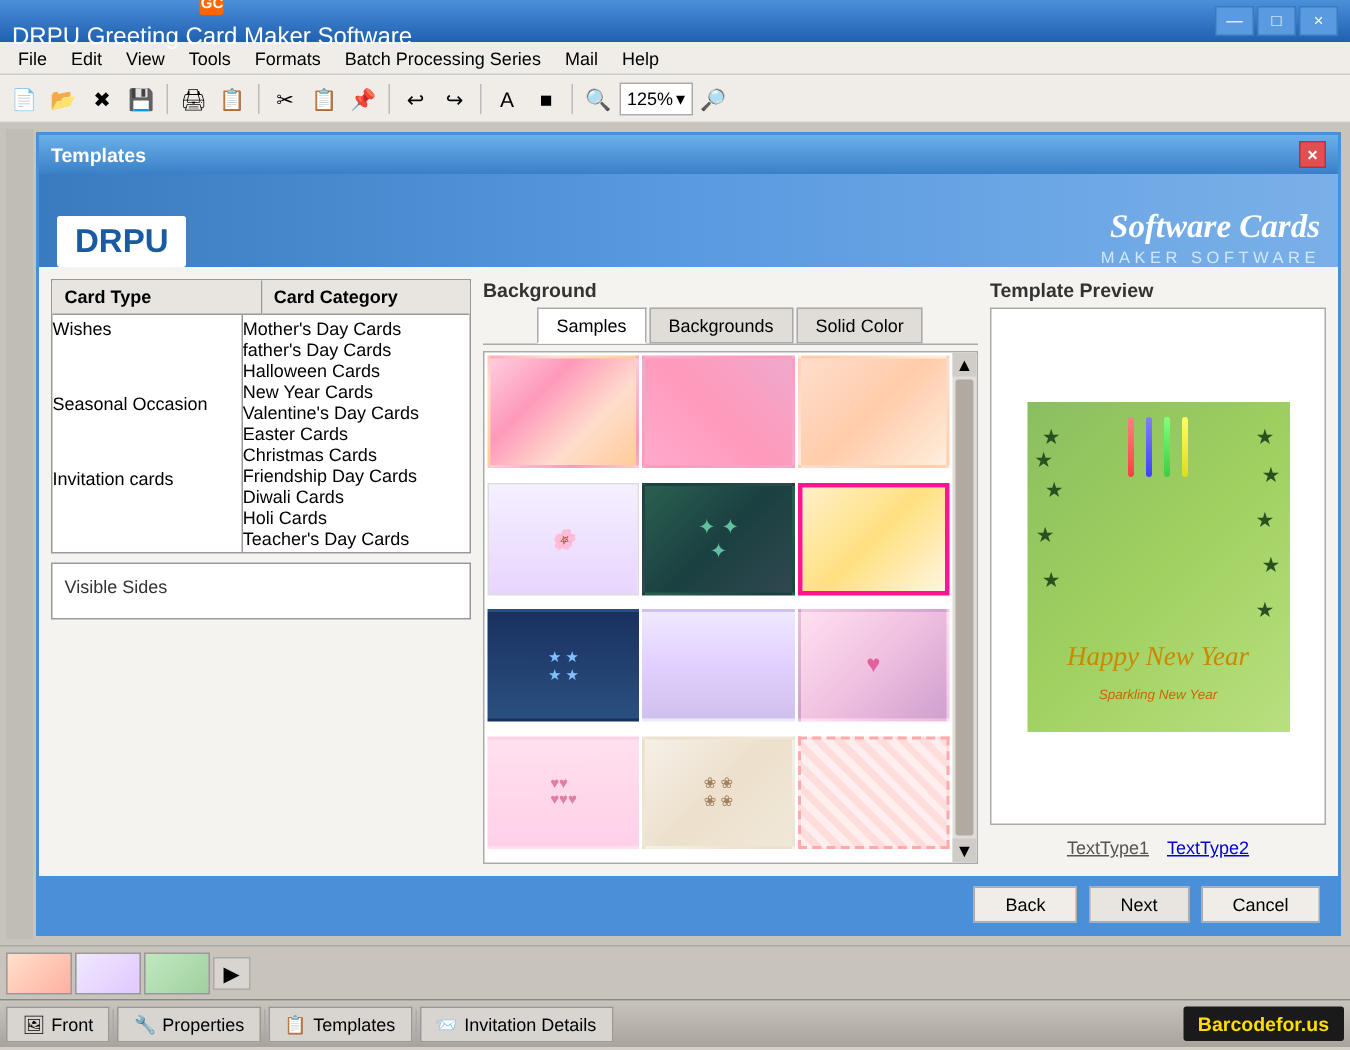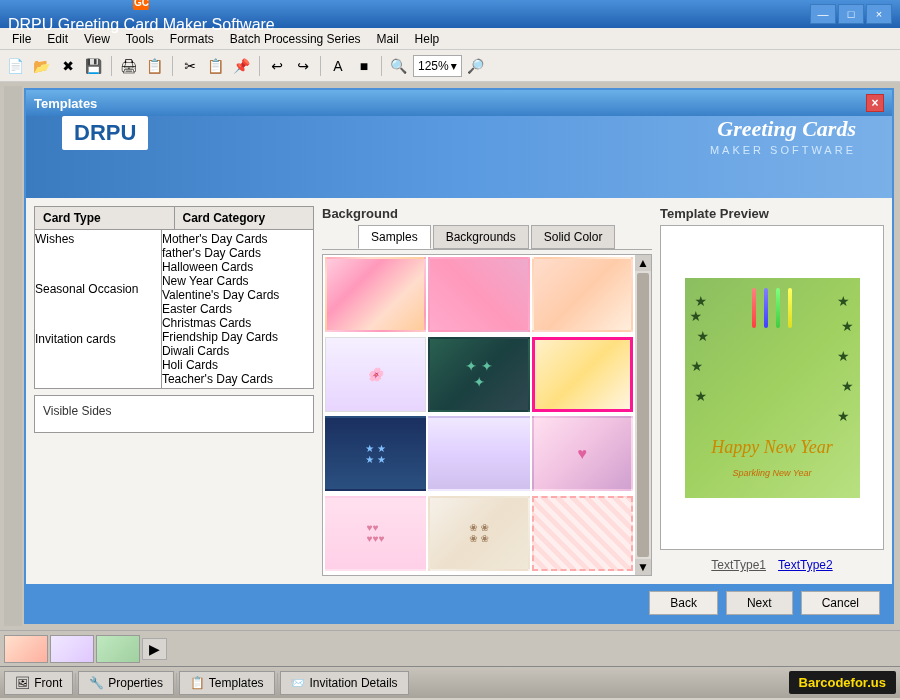--- a/index.html
+++ b/index.html
@@ -29,21 +29,21 @@
     
     .left-strip { width: 18px; background: #c0bdb5; }
 
     
     .templates-dialog { flex: 1; background: white; border: 2px solid #4a90d9; margin: 2px; display: flex; flex-direction: column; }
     .dialog-title-bar { background: linear-gradient(to bottom, #6ab0e8, #3a80c8); color: white; height: 26px; display: flex; align-items: center; justify-content: space-between; padding: 0 8px; }
     .dialog-title { font-size: 13px; font-weight: bold; }
     .dialog-close { width: 18px; height: 18px; background: #e05050; border: 1px solid #c03030; color: white; display: flex; align-items: center; justify-content: center; cursor: pointer; font-size: 12px; font-weight: bold; }
 
     
-    .dialog-header { background: linear-gradient(to right, #3a7abf, #5a9ae0, #7ab0e8); height: 82px; display: flex; align-items: flex-start; justify-content: space-between; padding: 0 36px; }
+    .dialog-header { background: linear-gradient(to right, #3a7abf, #5a9ae0, #7ab0e8); height: 62px; display: flex; align-items: flex-end; justify-content: space-between; padding: 0 12px; }
     .drpu-logo { background: white; color: #1a5aa0; font-size: 22px; font-weight: 900; padding: 4px 12px; border-radius: 2px; }
     .greeting-text { color: white; text-align: right; }
     .greeting-title { font-size: 22px; font-style: italic; font-weight: bold; font-family: 'Georgia', serif; }
     .greeting-sub { font-size: 11px; letter-spacing: 3px; color: #d0e8ff; margin-top: 2px; }
 
     
     .dialog-body { flex: 1; display: flex; padding: 8px; gap: 8px; background: #f5f3f0; }
 
     
     .left-panel { width: 280px; display: flex; flex-direction: column; gap: 6px; }
@@ -196,21 +196,21 @@
   <div class="templates-dialog">
 
     <div class="dialog-title-bar">
       <span class="dialog-title">Templates</span>
       <div class="dialog-close">×</div>
     </div>
 
     <div class="dialog-header">
       <div class="drpu-logo">DRPU</div>
       <div class="greeting-text">
-        <div class="greeting-title">Greeting Cards</div>
+        <div class="greeting-title">Software Cards</div>
         <div class="greeting-sub">MAKER  SOFTWARE</div>
       </div>
     </div>
 
     <div class="dialog-body">
 
       <div class="left-panel">
 
         <div class="card-type-category">
           <div class="ctype-header">

